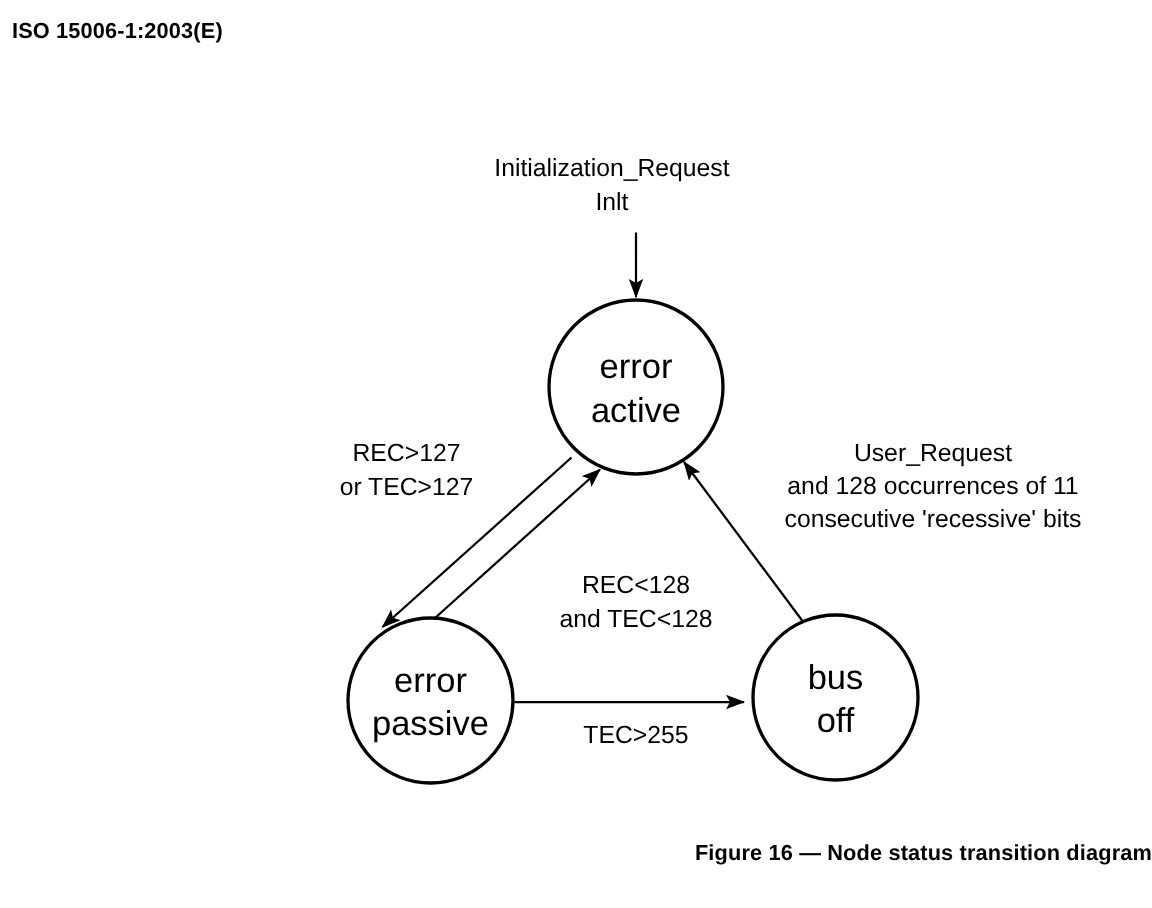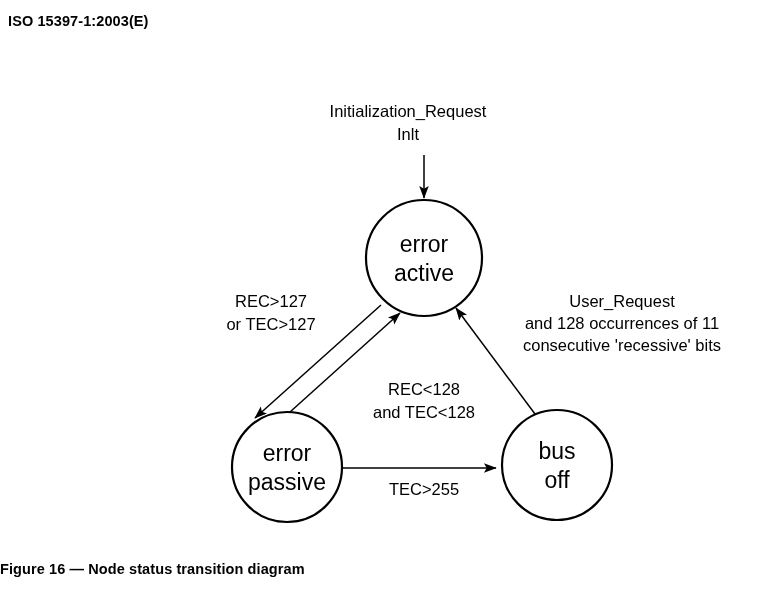--- a/index.html
+++ b/index.html
@@ -78,32 +78,32 @@
     stroke: #000000;
     stroke-width: 1.5;
     fill: none;
   }
 
   .figure-caption {
     position: absolute;
     left: 0;
     top: 561px;
     width: 768px;
-    text-align: left;
+    text-align: right;
     font-size: 14.5px;
     font-weight: bold;
     letter-spacing: 0.1px;
   }
 </style>
 </head>
 <body>
 
 <div class="page">
 
-  <div class="doc-header">ISO 15397-1:2003(E)</div>
+  <div class="doc-header">ISO 15006-1:2003(E)</div>
 
   <div class="figure-area">
     <svg class="diagram" viewBox="0 0 768 480" xmlns="http://www.w3.org/2000/svg">
 
       <defs>
         <marker id="arrowhead" markerWidth="9" markerHeight="9" refX="8" refY="3.2" orient="auto" markerUnits="strokeWidth">
           <path d="M0,0 L8.5,3.2 L0,6.4 L1.8,3.2 Z" fill="#000000"></path>
         </marker>
       </defs>
 

